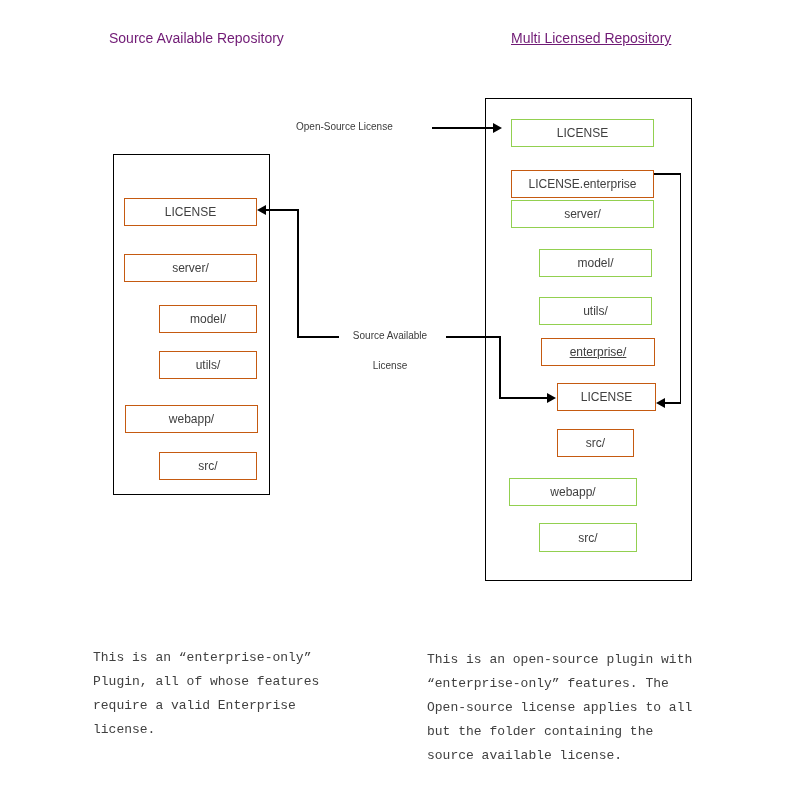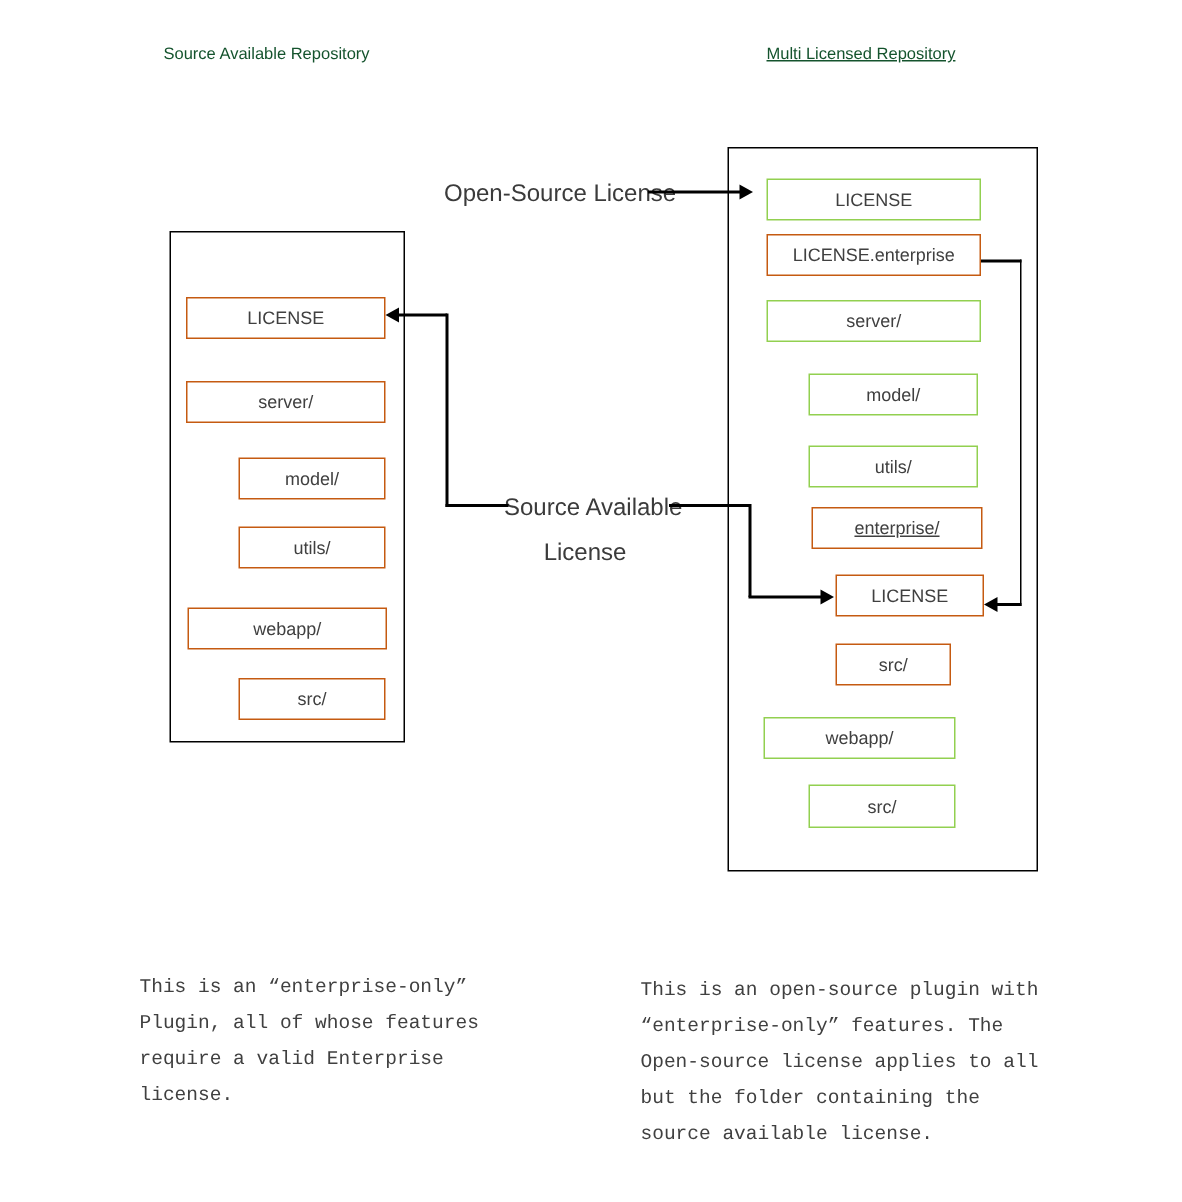--- a/index.html
+++ b/index.html
@@ -1,21 +1,21 @@
 <!DOCTYPE html>
 <html><head>
 <meta charset="utf-8">
 <style>
   html,body { margin:0; padding:0; background:#ffffff; }
   #canvas {
     position:relative; width:788px; height:801px; background:#ffffff;
     font-family:"Liberation Sans", sans-serif; overflow:hidden;
   }
   .title {
-    position:absolute; font-size:11px; color:#14532d; white-space:nowrap;
+    position:absolute; font-size:14px; color:#701a75; white-space:nowrap;
   }
   .repo {
     position:absolute; border:1.5px solid #000000; background:#ffffff; box-sizing:border-box;
   }
   .box {
     position:absolute; background:#ffffff; box-sizing:border-box;
     display:flex; align-items:center; justify-content:center;
     font-size:12px; color:#404040; white-space:nowrap;
   }
   .orange { border:1.5px solid #C55A11; }
@@ -26,21 +26,21 @@
     position:absolute; width:0; height:0;
     border-top:5px solid transparent; border-bottom:5px solid transparent;
     border-left:9px solid #000000;
   }
   .ah-left {
     position:absolute; width:0; height:0;
     border-top:5px solid transparent; border-bottom:5px solid transparent;
     border-right:9px solid #000000;
   }
   .conn-label {
-    position:absolute; font-size:16px; color:#3b3b3b; white-space:nowrap;
+    position:absolute; font-size:10px; color:#3b3b3b; white-space:nowrap;
   }
   .center { text-align:center; }
   .note {
     position:absolute; font-family:"Liberation Mono", monospace;
     font-size:13px; line-height:24px; color:#404040; white-space:pre-line;
   }
 </style>
 </head>
 <body>
 
@@ -54,21 +54,21 @@
   <div class="box orange" style="left:124px; top:198px; width:133px; height:28px;">LICENSE</div>
   <div class="box orange" style="left:124px; top:254px; width:133px; height:28px;">server/</div>
   <div class="box orange" style="left:159px; top:305px; width:98px; height:28px;">model/</div>
   <div class="box orange" style="left:159px; top:351px; width:98px; height:28px;">utils/</div>
   <div class="box orange" style="left:125px; top:405px; width:133px; height:28px;">webapp/</div>
   <div class="box orange" style="left:159px; top:452px; width:98px; height:28px;">src/</div>
 
   <div class="repo" style="left:485px; top:98px; width:207px; height:483px;"></div>
 
   <div class="box green" style="left:511px; top:119px; width:143px; height:28px;">LICENSE</div>
-  <div class="box orange" style="left:511px; top:156px; width:143px; height:28px;">LICENSE.enterprise</div>
+  <div class="box orange" style="left:511px; top:170px; width:143px; height:28px;">LICENSE.enterprise</div>
   <div class="box green" style="left:511px; top:200px; width:143px; height:28px;">server/</div>
   <div class="box green" style="left:539px; top:249px; width:113px; height:28px;">model/</div>
   <div class="box green" style="left:539px; top:297px; width:113px; height:28px;">utils/</div>
   <div class="box orange" style="left:541px; top:338px; width:114px; height:28px;text-decoration:underline;">enterprise/</div>
   <div class="box orange" style="left:557px; top:383px; width:99px; height:28px;">LICENSE</div>
   <div class="box orange" style="left:557px; top:429px; width:77px; height:28px;">src/</div>
   <div class="box green" style="left:509px; top:478px; width:128px; height:28px;">webapp/</div>
   <div class="box green" style="left:539px; top:523px; width:98px; height:29px;">src/</div>
 
   <div class="conn-label" style="left:296px; top:121px;">Open-Source License</div>

